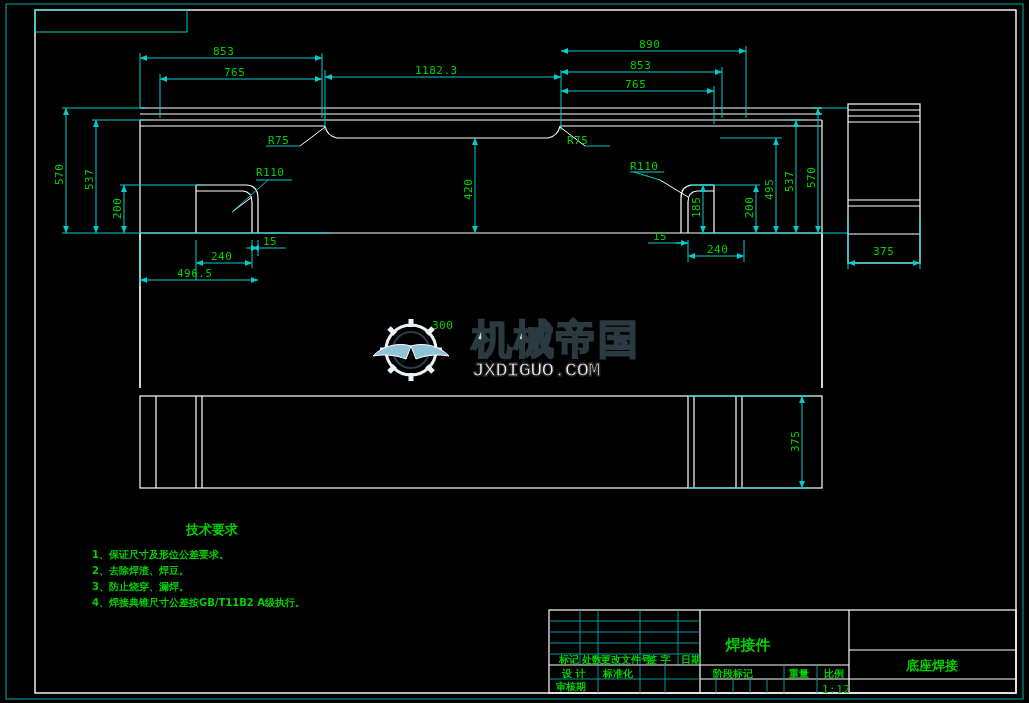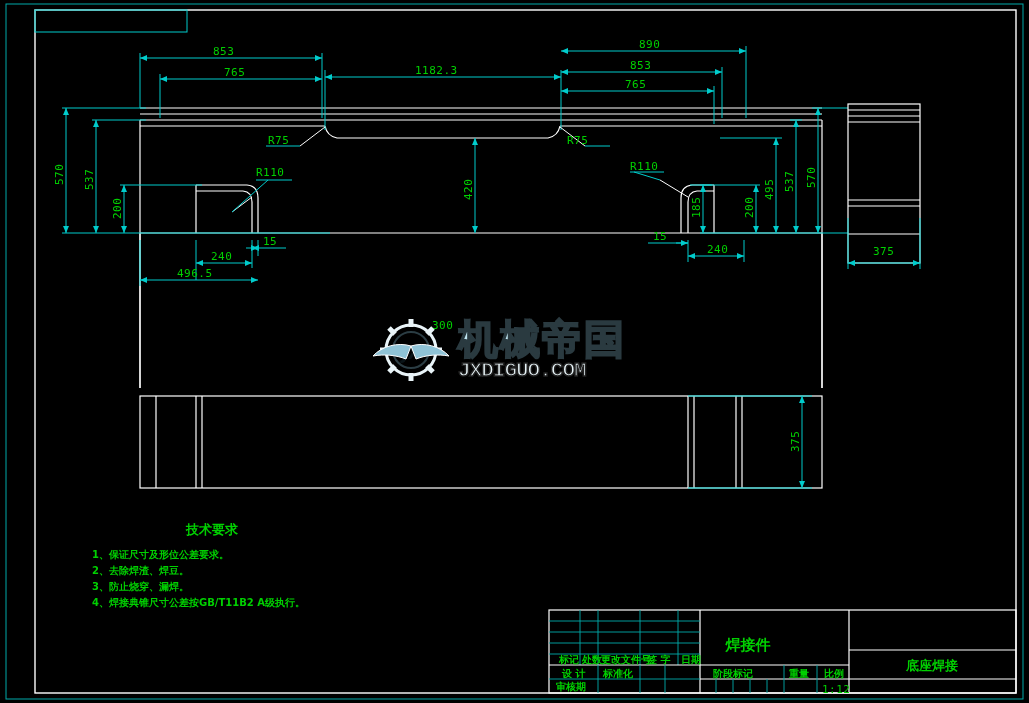--- a/index.html
+++ b/index.html
@@ -8,21 +8,21 @@
   #stage{position:relative;width:858px;height:703px;background:#000;}
   svg{position:absolute;left:0;top:0;}
 
   .dimtxt{fill:#00d000;font-family:"DejaVu Sans Mono","Liberation Mono",monospace;
           font-size:11px;letter-spacing:.5px;}
   .cn{fill:#00d000;font-family:"DejaVu Sans","Liberation Sans",sans-serif;
       font-size:10px;font-weight:bold;}
 
   
   #wm{position:absolute;left:372px;top:312px;width:300px;height:76px;
-      display:flex;align-items:center;gap:8px;pointer-events:none;}
+      display:flex;align-items:center;gap:22px;pointer-events:none;}
   #wm .gear{position:relative;width:78px;height:72px;flex:0 0 78px;}
   #wm .gwings{position:absolute;left:0;top:26px;width:78px;height:26px;}
   #wm .wtext{display:flex;flex-direction:column;line-height:1;}
   #wm .cnbig{font-size:40px;font-weight:bold;color:#bfe4ef;
              -webkit-text-stroke:2px #2a3a40;letter-spacing:2px;
              font-family:"DejaVu Sans","Liberation Sans",sans-serif;}
   #wm .dom{font-size:21px;font-weight:bold;color:#e8f4f8;
            -webkit-text-stroke:1.5px #222;letter-spacing:-1px;margin-top:1px;
            font-family:Liberation Mono, monospace;}
 </style>

